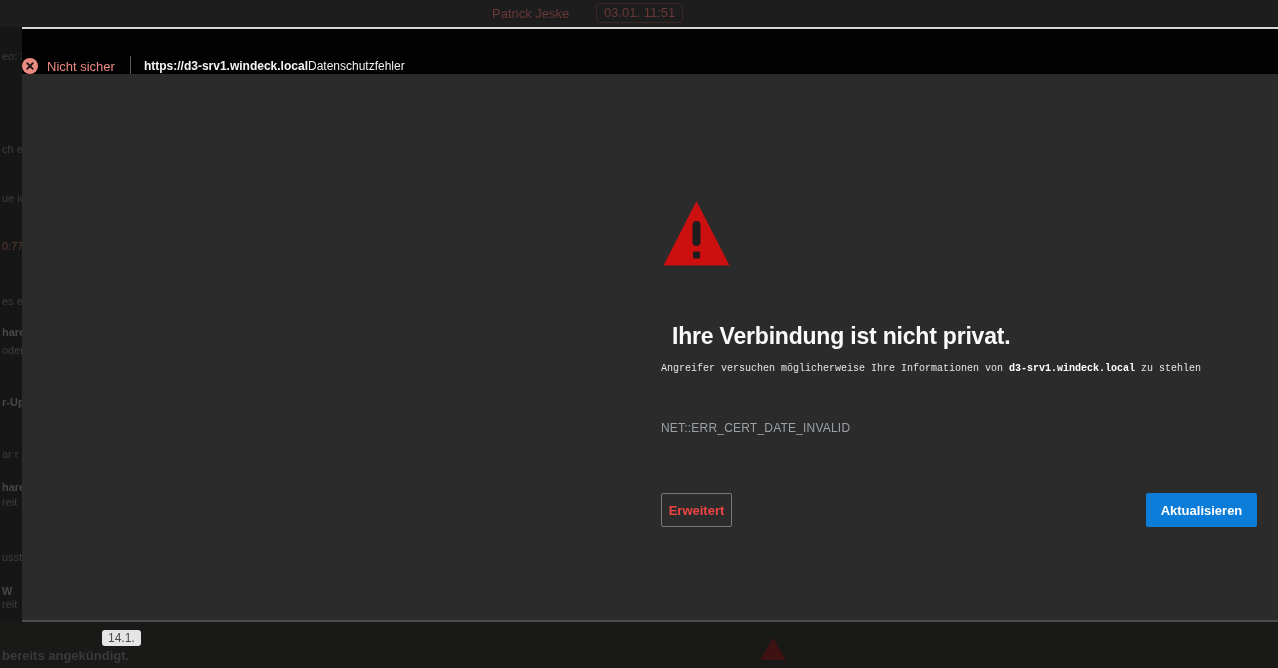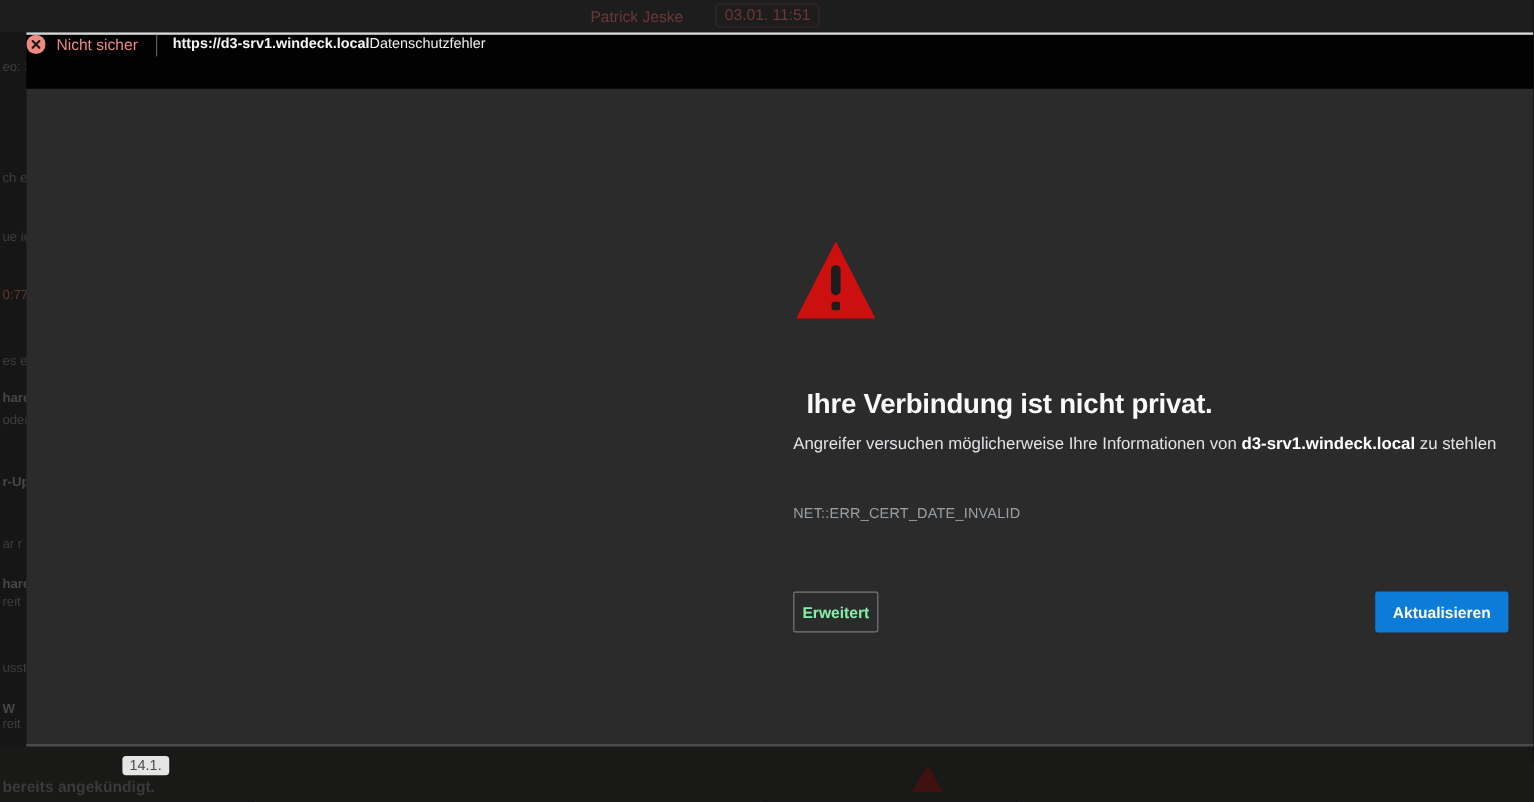--- a/index.html
+++ b/index.html
@@ -19,46 +19,46 @@
   .bb-text{position:absolute;left:2px;top:26px;font-size:13px;font-weight:bold;color:#3a3a3a;white-space:nowrap;text-align:right;}
   .bb-date{position:absolute;left:102px;top:8px;font-size:12px;color:#4a4a4a;background:#e5e5e5;
            border-radius:3px;padding:1px 6px;}
   .bb-tri{position:absolute;left:760px;top:16px;width:0;height:0;
           border-left:13px solid transparent;border-right:13px solid transparent;
           border-bottom:22px solid #3f1111;}
 
   
   .browser{position:absolute;left:22px;top:27px;width:1256px;height:595px;}
   .titlebar{position:absolute;left:0;top:0;width:100%;height:47px;background:#020202;
-            border-top:2px solid #d6d6d6;box-sizing:border-box;display:flex;align-items:flex-start;
+            border-top:2px solid #d6d6d6;box-sizing:border-box;display:flex;align-items:flex-end;
             padding-left:0;}
   .badge{display:flex;align-items:center;gap:9px;cursor:default;}
   .bi-circle{fill:var(--insecure-red,#ed8a82);}
   .bi-x{stroke:#191919;stroke-width:1.8;stroke-linecap:round;fill:none;}
   .badge-label{color:var(--insecure-red,#ed8a82);font-size:13px;}
   .tb-sep{width:1px;height:18px;background:#5a5e62;margin:0 13px 0 15px;}
   .urlblock{display:flex;flex-direction:row;justify-content:center;}
   .url{color:#f5f5f5;font-size:12px;font-weight:700;line-height:15px;white-space:nowrap;}
   .page-status{color:#efefef;font-size:12px;line-height:15px;white-space:nowrap;}
 
   
   .content{position:absolute;left:0;top:47px;width:100%;height:548px;background:#2b2b2b;
            border-bottom:2px solid #4c4c4c;box-sizing:border-box;}
   .tri-icon{position:absolute;left:641px;top:126px;}
   .tri-body{fill:var(--warning-red,#cc0f0f);}
   .tri-mark{fill:#1d1d1d;}
   .err-title{position:absolute;left:639px;top:238px;margin:11px;font-size:23px;font-weight:bold;
              color:#fafafa;letter-spacing:-.2px;white-space:nowrap;}
-  .err-body{position:absolute;left:639px;top:282px;font-size:14px;color:#e2e4e7;line-height:26px;}
+  .err-body{position:absolute;left:639px;top:282px;font-size:10px;color:#e2e4e7;line-height:26px;font-family:Liberation Mono, monospace;}
   .err-body .bl{white-space:nowrap;}
   .err-body b{color:#ffffff;}
   .link{color:var(--link-blue,#5c9fd9);text-decoration:underline;cursor:pointer;}
   .errcode{position:absolute;left:639px;top:347px;font-size:12px;color:#9aa0a6;letter-spacing:.2px;}
   .btn-advanced{position:absolute;left:639px;top:419px;width:71px;height:34px;background:transparent;
-                border:1px solid #75797e;border-radius:2px;color:#86efac;font-size:13px;font-weight:600;
+                border:1px solid #75797e;border-radius:2px;color:#ef4444;font-size:13px;font-weight:600;
                 font-family:"Liberation Sans",sans-serif;cursor:pointer;}
   .btn-reload{position:absolute;left:1124px;top:419px;width:111px;height:34px;
               background:var(--accent-blue,#0b7cd7);border:none;border-radius:2px;color:#fff;
               font-size:13px;font-weight:700;font-family:"Liberation Sans",sans-serif;cursor:pointer;}
 </style>
 </head>
 <body>
 
 <div id="canvas">
 

